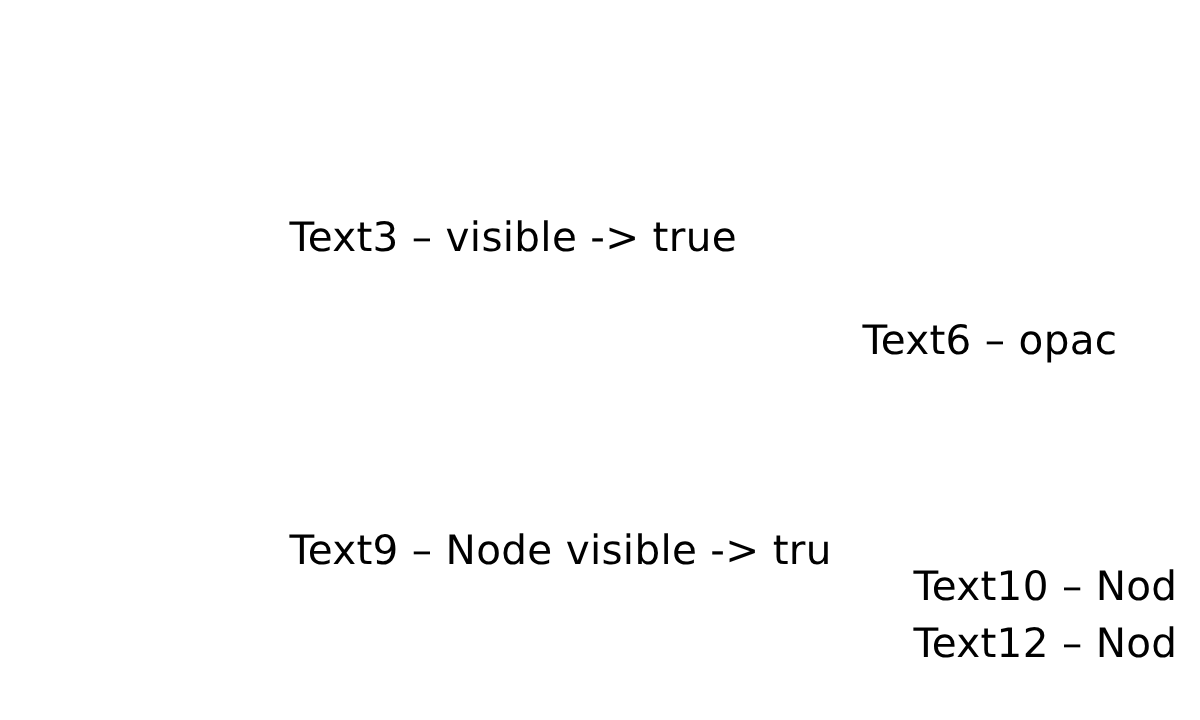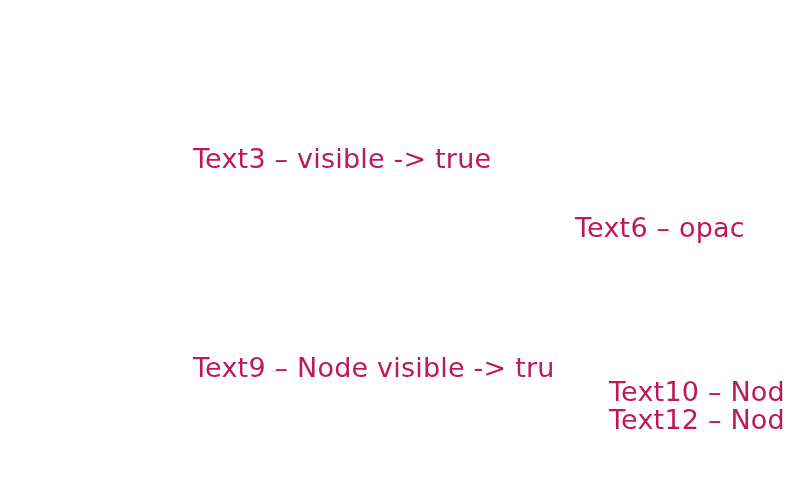--- a/index.html
+++ b/index.html
@@ -17,38 +17,38 @@
   #canvas {
     position: relative;
     width: 800px;
     height: 480px;
     background: #ffffff;
     overflow: hidden;
   }
   .text-label {
     position: absolute;
     white-space: nowrap;
-    color: #be185d;
+    color: #000000;
     font-family: "DejaVu Sans", sans-serif;
     font-size: 27px;
     font-weight: 400;
     line-height: 1;
     letter-spacing: 0.2px;
     background: transparent;
   }
   
   .lbl-text3  { left: 193px; top: 145px; }
   
   .lbl-text6  { left: 575px; top: 214px; }
   
   .lbl-text9  { left: 193px; top: 354px; }
   .lbl-text10 { left: 609px; top: 354px; margin-top: 24px; }
   
   .lbl-text11 { left: 193px; top: 418px; }
-  .lbl-text12 { left: 609px; top: 406px; }
+  .lbl-text12 { left: 609px; top: 416px; }
 
   
   .lbl-text9, .lbl-text11 { z-index: 1; }
   .lbl-text10, .lbl-text12 { z-index: 2; }
 </style>
 </head>
 <body>
 
 <div id="canvas">
 

